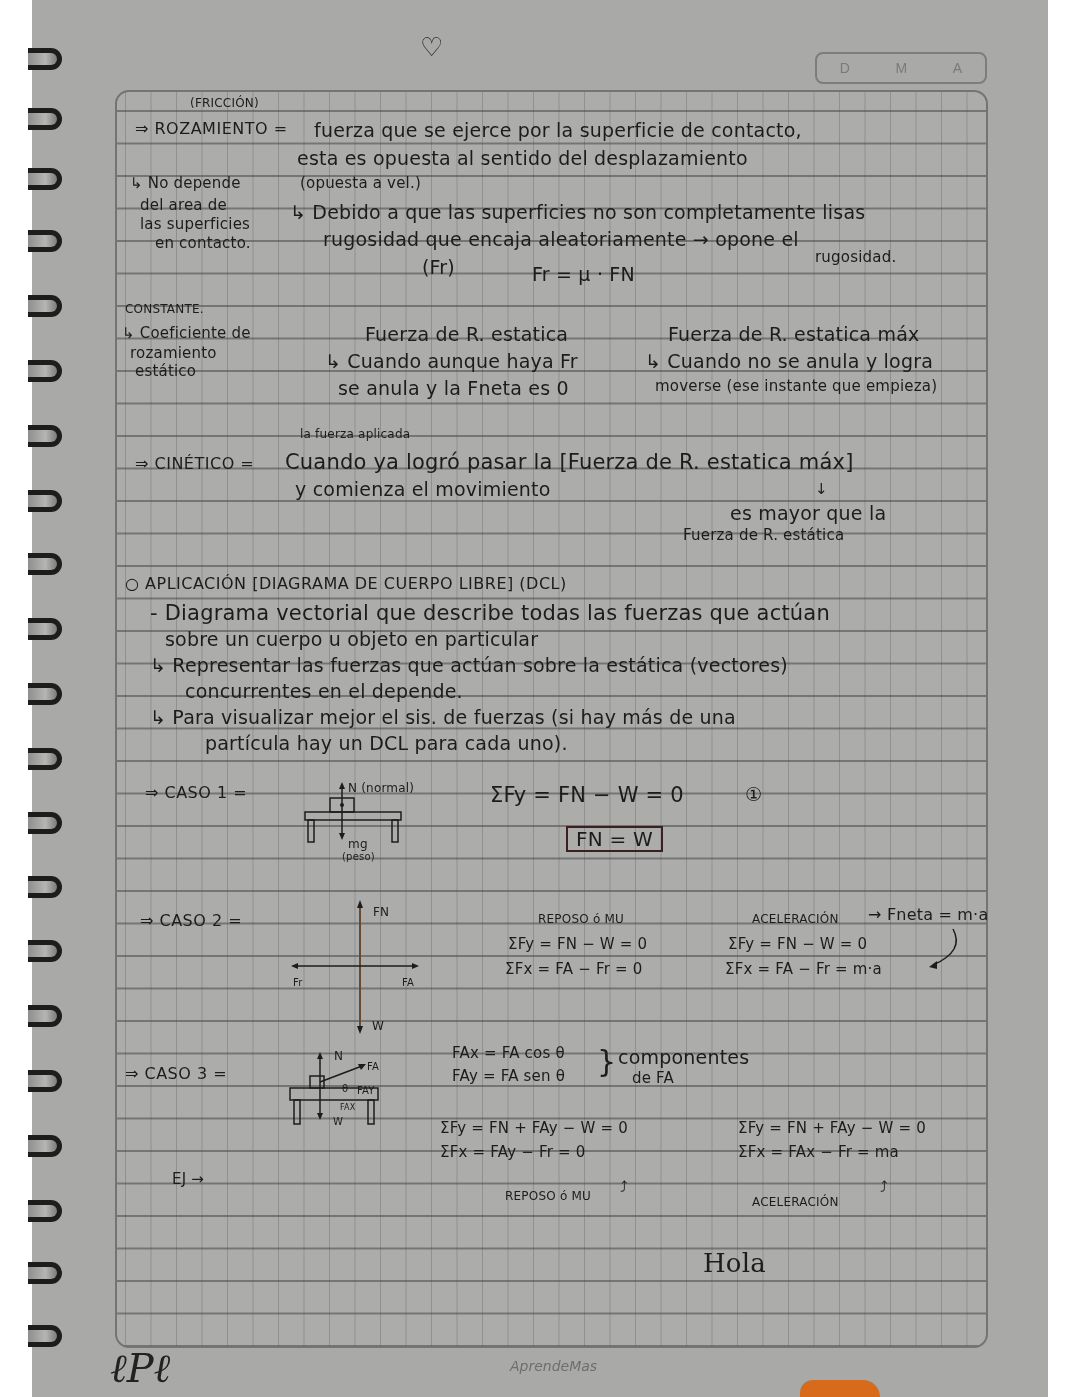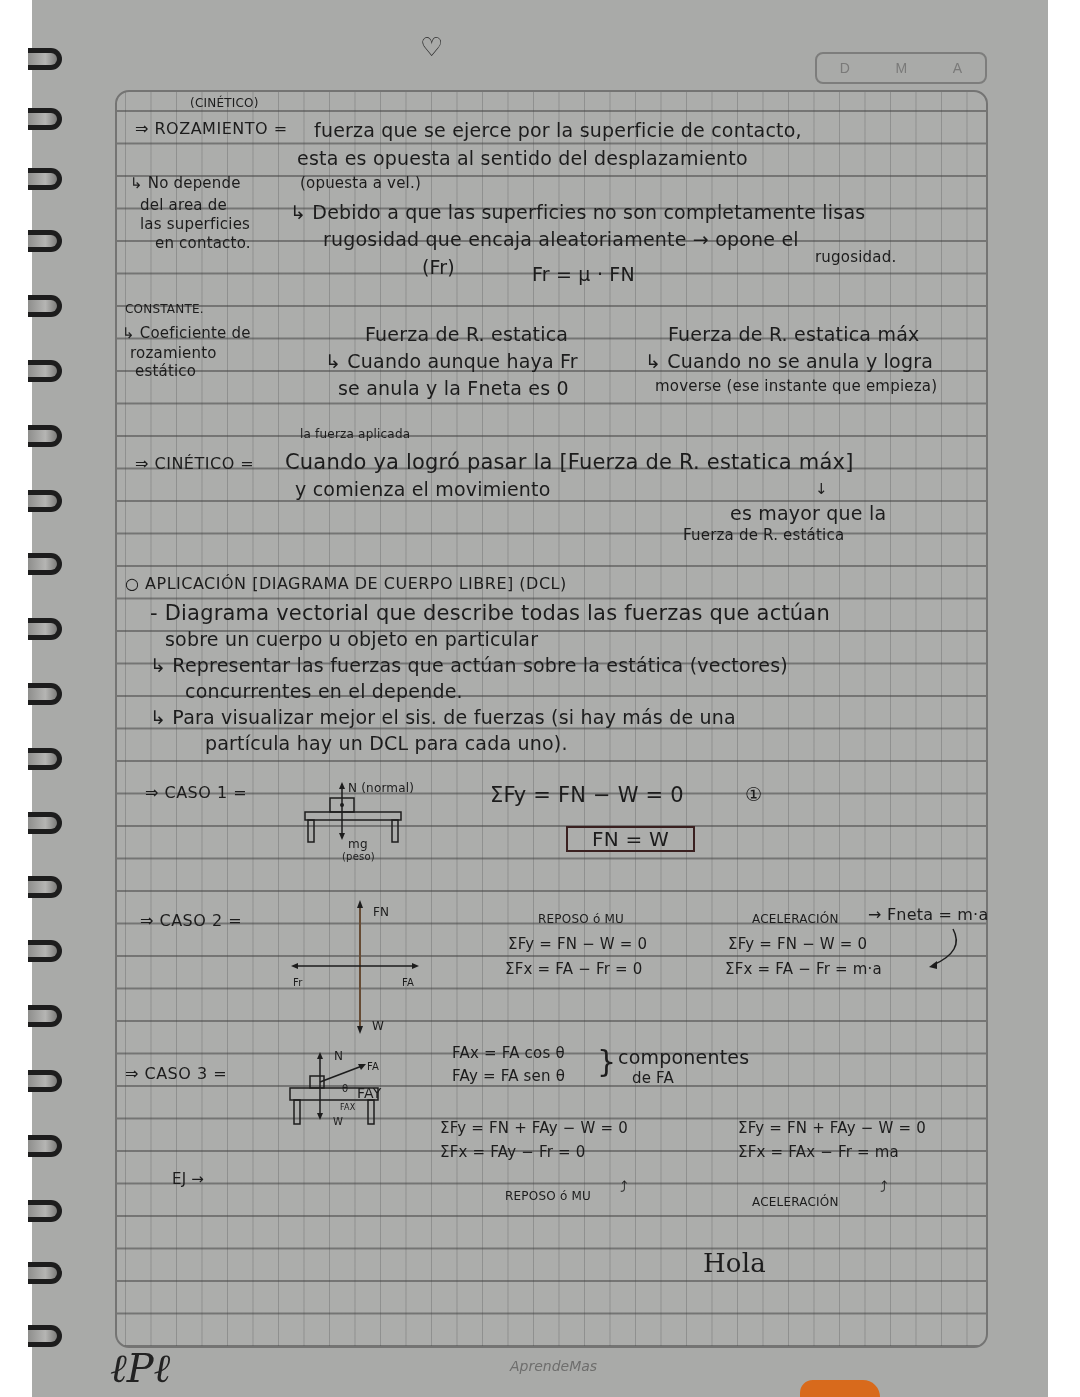--- a/index.html
+++ b/index.html
@@ -36,21 +36,21 @@
     background-position:0 18px, 8px 0;
   }
   .ink {
     position:absolute; color:#1c1c1c; white-space:nowrap;
     font-family:"DejaVu Sans", sans-serif; font-size:19px; line-height:1;
     letter-spacing:0.2px;
   }
   .sm { font-size:15px; }
   .xs { font-size:12px; }
   .caps { font-size:16px; letter-spacing:0.5px; }
-  .boxed { border:2px solid #3a2020; padding:1px 24px; }
+  .boxed { border:2px solid #3a2020; padding:1px 8px; }
   .diagram { position:absolute; }
   .orange {
     position:absolute; left:800px; top:1380px; width:80px; height:17px;
     background:#d86a1c; border-radius:30px 40px 0 0;
   }
   .watermark { position:absolute; left:510px; top:1358px; color:#6e6e6d; font-size:14px; font-style:italic; }
   .signature { position:absolute; left:110px; top:1345px; font-size:40px; color:#222; font-family:"DejaVu Serif", serif; font-style:italic; }
 </style>
 </head>
 <body>
@@ -85,21 +85,21 @@
 
 <div class="dma">
   <span>D</span>
   <span>M</span>
   <span>A</span>
 </div>
 
 <div class="frame"></div>
 
 <div>
-  <div class="ink xs" style="left:190px;top:97px">(CINÉTICO)</div>
+  <div class="ink xs" style="left:190px;top:97px">(FRICCIÓN)</div>
   <div class="ink caps" style="left:135px;top:121px">
     <span>⇒ </span><span>ROZAMIENTO =</span>
   </div>
   <div class="ink" style="left:314px;top:121px">fuerza que se ejerce por la superficie de contacto,</div>
   <div class="ink" style="left:297px;top:149px">esta es opuesta al sentido del desplazamiento</div>
   <div class="ink sm" style="left:300px;top:176px">(opuesta a vel.)</div>
   <div class="ink" style="left:290px;top:203px">↳ Debido a que las superficies no son completamente lisas</div>
   <div class="ink" style="left:323px;top:230px">rugosidad que encaja aleatoriamente → opone el</div>
   <div class="ink sm" style="left:815px;top:250px">rugosidad.</div>
   <div class="ink sm" style="left:130px;top:176px">↳ No depende</div>
@@ -202,21 +202,21 @@
     <rect x="28" y="28" width="14" height="12" fill="none" stroke="#1c1c1c" stroke-width="1.5"></rect>
     <line x1="38" y1="8" x2="38" y2="70" stroke="#1c1c1c" stroke-width="1.5"></line>
     <polygon points="38,4 35,11 41,11" fill="#1c1c1c"></polygon>
     <polygon points="38,72 35,65 41,65" fill="#1c1c1c"></polygon>
     <line x1="38" y1="34" x2="80" y2="18" stroke="#1c1c1c" stroke-width="1.5"></line>
     <polygon points="84,16 76,16 79,22" fill="#1c1c1c"></polygon>
   </svg>
   <div class="ink xs" style="left:334px;top:1050px">N</div>
   <div class="ink xs" style="left:367px;top:1062px;font-size:10px">FA</div>
   <div class="ink xs" style="left:342px;top:1084px;font-size:10px">θ</div>
-  <div class="ink xs" style="left:357px;top:1086px;font-size:14px">FAY</div>
+  <div class="ink xs" style="left:357px;top:1086px;font-size:10px">FAY</div>
   <div class="ink xs" style="left:340px;top:1104px;font-size:8px">FAX</div>
   <div class="ink xs" style="left:333px;top:1117px;font-size:10px">W</div>
   <div class="ink sm" style="left:452px;top:1046px">FAx = FA cos θ</div>
   <div class="ink sm" style="left:452px;top:1069px">FAy = FA sen θ</div>
   <div class="ink" style="left:597px;top:1048px;font-size:30px;line-height:0.9">}</div>
   <div class="ink" style="left:618px;top:1048px">componentes</div>
   <div class="ink sm" style="left:632px;top:1071px">de FA</div>
   <div class="ink sm" style="left:440px;top:1121px">ΣFy = FN + FAy − W = 0</div>
   <div class="ink sm" style="left:440px;top:1145px">ΣFx = FAy − Fr = 0</div>
   <div class="ink xs" style="left:505px;top:1190px">REPOSO ó MU</div>

